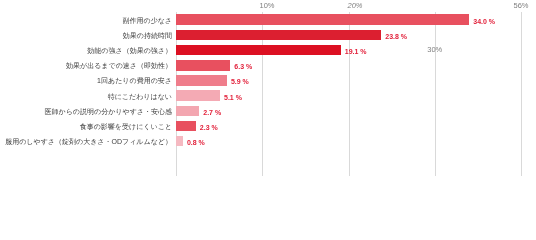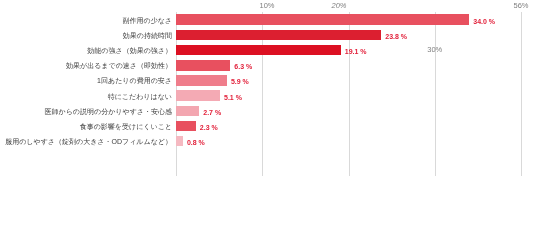--- a/index.html
+++ b/index.html
@@ -86,21 +86,21 @@
 
 <div id="chart-root">
 
   <div class="axis-area">
     <div class="gridline" style="left:86.25px;"></div>
     <div class="gridline" style="left:172.5px;"></div>
     <div class="gridline" style="left:258.75px;"></div>
     <div class="gridline" style="left:345px;"></div>
 
     <div class="tick-label" style="left:83px;margin-left:8px;">10%</div>
-    <div class="tick-label" style="left:163px;font-style:italic;">20%</div>
+    <div class="tick-label" style="left:179px;font-style:italic;">20%</div>
     <div class="tick-label" style="left:258.75px;margin-top:44px;">30%</div>
     <div class="tick-label" style="left:345px;">56%</div>
   </div>
 
   <div class="axis-baseline"></div>
 
   <div class="rows">
 
     <div class="row">
       <div class="row-label">副作用の少なさ</div>

